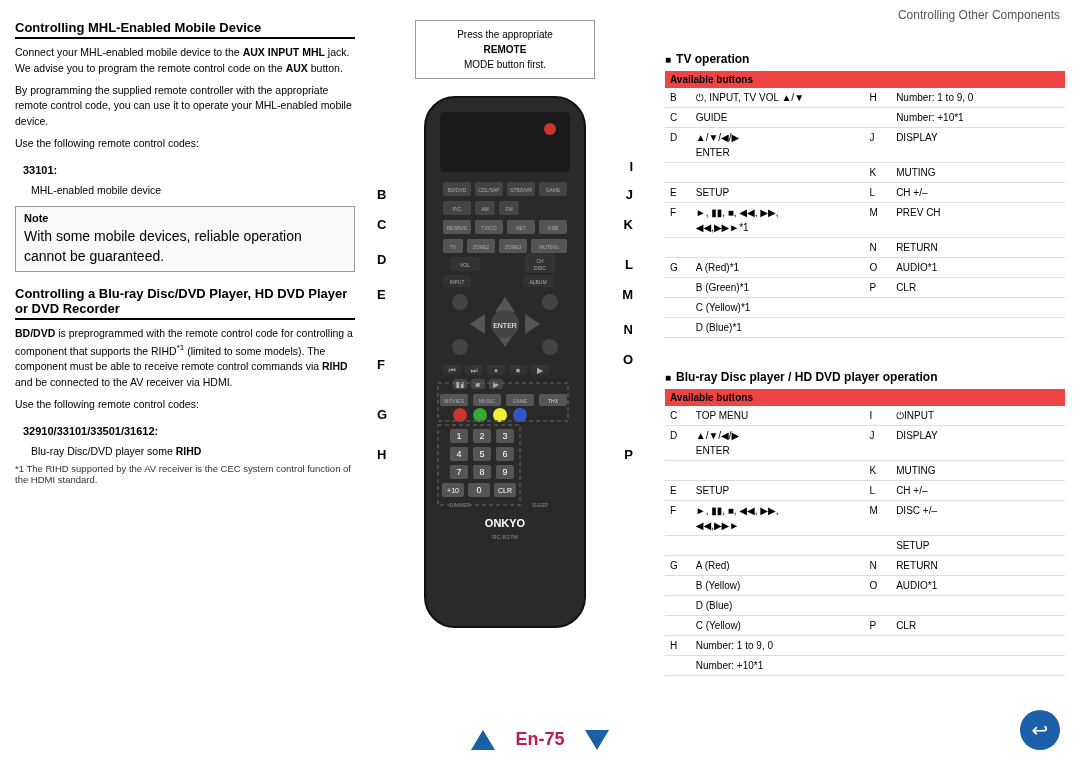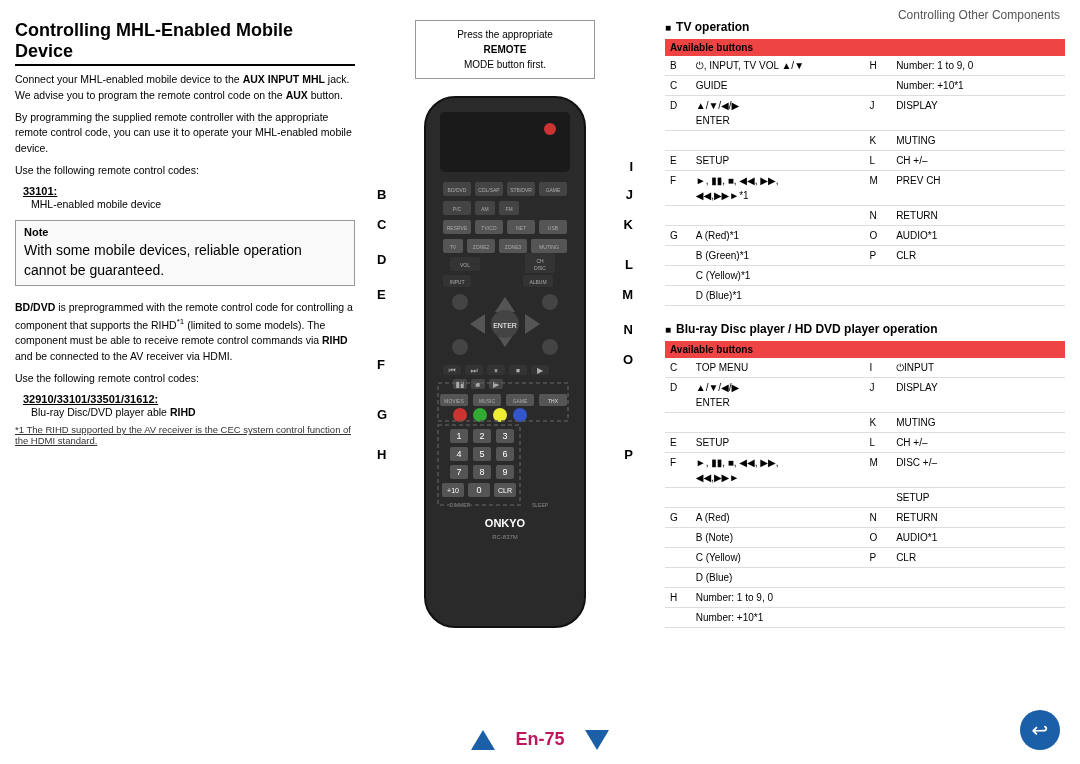--- a/index.html
+++ b/index.html
@@ -24,45 +24,45 @@
       padding: 20px 15px 10px 15px;
       gap: 10px;
       height: 100%;
     }
     
     .left-col {
       width: 340px;
       flex-shrink: 0;
     }
     .section-title-bold {
-      font-size: 18px;
+      font-size: 13px;
       font-weight: bold;
       margin-bottom: 6px;
       border-bottom: 2px solid #000;
       padding-bottom: 2px;
     }
     .body-text {
       font-size: 10.5px;
       line-height: 1.5;
       margin-bottom: 6px;
     }
     .body-text b {
       font-weight: bold;
     }
     .code-text {
       font-weight: bold;
       margin-left: 8px;
       display: block;
-      margin-top: 0;
-      text-decoration: underline;
+      margin-top: 12px;
     }
     .sub-text {
       margin-left: 16px;
       font-size: 10.5px;
       line-height: 1.5;
+      margin-top: 7px;
     }
     .note-box {
       border: 1px solid #999;
       padding: 5px 8px;
       margin: 8px 0;
       background: #f9f9f9;
     }
     .note-title {
       font-weight: bold;
       font-size: 11px;
@@ -72,21 +72,20 @@
       font-size: 14px;
       line-height: 1.4;
     }
     .section2 {
       margin-top: 14px;
     }
     .footnote {
       font-size: 9.5px;
       color: #333;
       margin-top: 4px;
-      text-decoration: underline;
     }
     
     .middle-col {
       width: 280px;
       flex-shrink: 0;
       display: flex;
       flex-direction: column;
       align-items: center;
       position: relative;
     }
@@ -121,20 +120,21 @@
     .right-section {
       margin-bottom: 16px;
     }
     .section-header {
       font-size: 12px;
       font-weight: bold;
       margin-bottom: 5px;
       display: flex;
       align-items: center;
       gap: 5px;
+      margin-top: 32px;
     }
     .section-header::before {
       content: '■';
       font-size: 10px;
     }
     .avail-table {
       width: 100%;
       border-collapse: collapse;
       font-size: 10px;
     }
@@ -257,31 +257,34 @@
     <div class="sub-text">
       <span>MHL-enabled mobile device</span>
     </div>
 
     <div class="note-box">
       <div class="note-title">Note</div>
       <div class="note-text">With some mobile devices, reliable operation cannot be guaranteed.</div>
     </div>
 
     <div class="section2">
+      <div class="section-title-bold">
+        <span>Controlling a Blu-ray Disc/DVD Player, HD DVD Player or DVD Recorder</span>
+      </div>
       <p class="body-text">
         <b>BD/DVD</b><span> is preprogrammed with the remote control code for controlling a component that supports the RIHD</span><span class="sup-text">*1</span><span> (limited to some models). The component must be able to receive remote control commands via </span><b>RIHD</b><span> and be connected to the AV receiver via HDMI.</span>
       </p>
       <p class="body-text">
         <span>Use the following remote control codes:</span>
       </p>
       <span class="code-text">
         <span>32910/33101/33501/31612:</span>
       </span>
       <div class="sub-text">
-        <span>Blu-ray Disc/DVD player able </span><b>RIHD</b>
+        <span>Blu-ray Disc/DVD player some </span><b>RIHD</b>
       </div>
       <div class="footnote">*1 The RIHD supported by the AV receiver is the CEC system control function of the HDMI standard.</div>
     </div>
   </div>
 
   <div class="middle-col">
     <div class="press-box">
       <span>Press the appropriate </span><b>REMOTE</b><br>
       <span>MODE button first.</span>
     </div>
@@ -581,35 +584,35 @@
       <td class="col-hbutton">SETUP</td>
             </tr>
             <tr>
               <td class="col-letter">G</td>
       <td class="col-button" style="white-space:pre-line">A (Red)</td>
       <td class="col-hletter">N</td>
       <td class="col-hbutton">RETURN</td>
             </tr>
             <tr>
               <td class="col-letter"></td>
-      <td class="col-button" style="white-space:pre-line">B (Note)</td>
+      <td class="col-button" style="white-space:pre-line">B (Yellow)</td>
       <td class="col-hletter">O</td>
       <td class="col-hbutton">AUDIO*1</td>
+            </tr>
+            <tr>
+              <td class="col-letter"></td>
+      <td class="col-button" style="white-space:pre-line">D (Blue)</td>
+      <td class="col-hletter"></td>
+      <td class="col-hbutton"></td>
             </tr>
             <tr>
               <td class="col-letter"></td>
       <td class="col-button" style="white-space:pre-line">C (Yellow)</td>
       <td class="col-hletter">P</td>
       <td class="col-hbutton">CLR</td>
-            </tr>
-            <tr>
-              <td class="col-letter"></td>
-      <td class="col-button" style="white-space:pre-line">D (Blue)</td>
-      <td class="col-hletter"></td>
-      <td class="col-hbutton"></td>
             </tr>
             <tr>
               <td class="col-letter">H</td>
       <td class="col-button" style="white-space:pre-line">Number: 1 to 9, 0</td>
       <td class="col-hletter"></td>
       <td class="col-hbutton"></td>
             </tr>
             <tr>
               <td class="col-letter"></td>
       <td class="col-button" style="white-space:pre-line">Number: +10*1</td>

